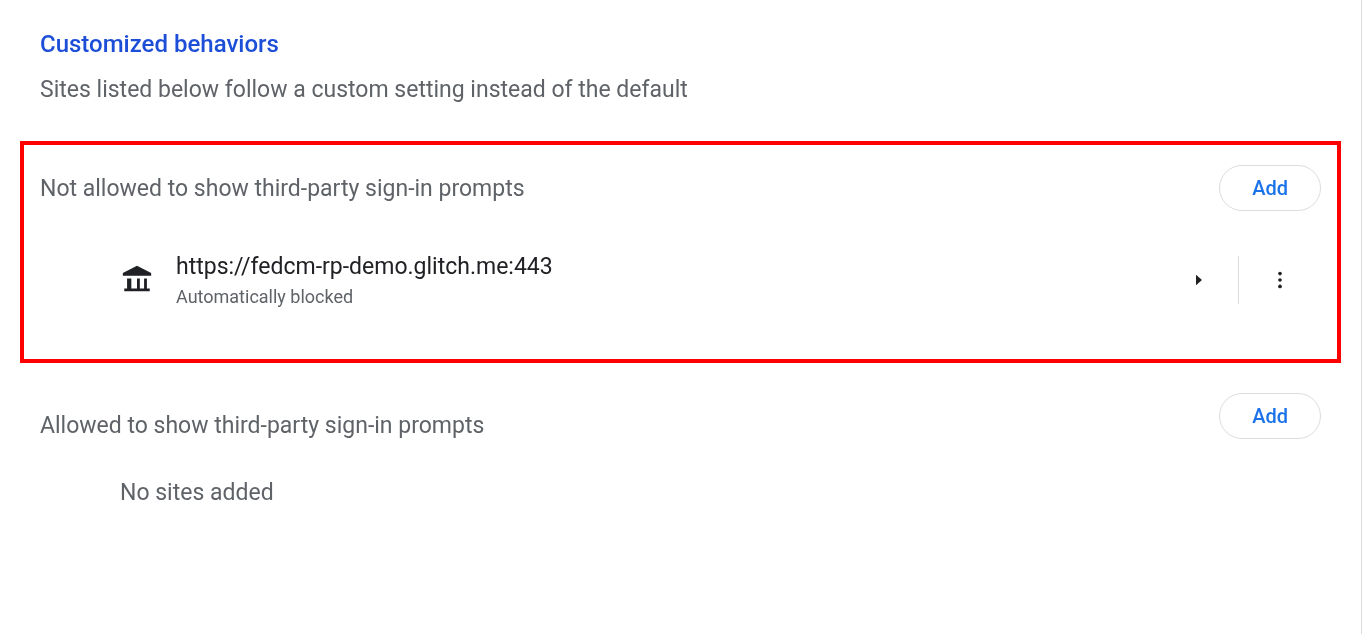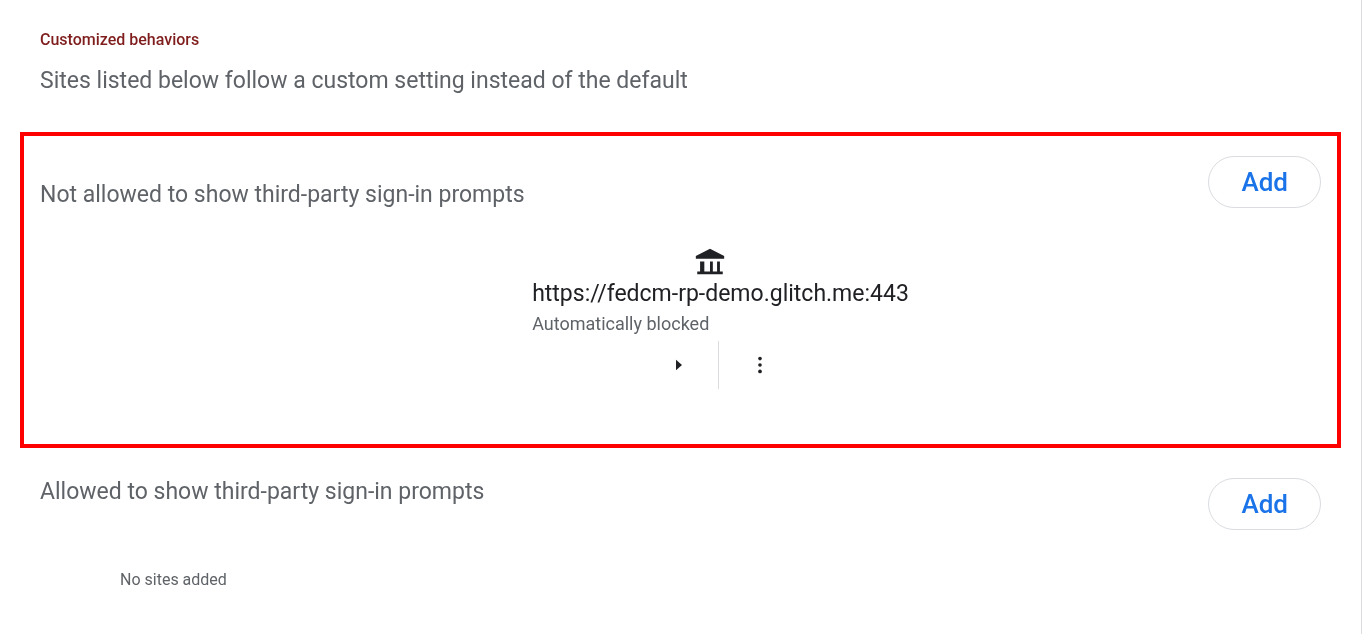--- a/index.html
+++ b/index.html
@@ -13,63 +13,62 @@
       width: 1362px;
       height: 634px;
       position: relative;
     }
     .container {
       padding: 30px 40px 20px 40px;
       border-right: 1px solid #dadce0;
       height: 100%;
     }
     .section-title {
-      font-size: 16px;
+      font-size: 24px;
       font-weight: 500;
-      color: #7f1d1d;
+      color: #1d4ed8;
       margin-bottom: 18px;
     }
     .section-desc {
       font-size: 23px;
       color: #5f6368;
       margin-bottom: 38px;
     }
     .highlight-box {
       border: 4px solid #ff0000;
       padding: 20px 16px 40px 16px;
       margin-left: -20px;
       margin-right: -20px;
       margin-bottom: 20px;
     }
     .list-header {
       display: flex;
-      align-items: flex-end;
+      align-items: center;
       justify-content: space-between;
       margin-bottom: 30px;
     }
     .list-header-title {
       font-size: 23px;
       color: #5f6368;
     }
     .add-button {
       background: #fff;
       border: 1px solid #dadce0;
       color: #1a73e8;
-      font-size: 26px;
+      font-size: 20px;
       font-weight: 500;
       padding: 10px 32px;
       border-radius: 50px;
       cursor: pointer;
       font-family: inherit;
     }
     .site-row {
       display: flex;
       align-items: center;
       padding: 8px 0 8px 80px;
-      flex-direction: column;
     }
     .site-icon {
       width: 34px;
       height: 34px;
       margin-right: 22px;
       flex-shrink: 0;
       display: flex;
       align-items: center;
       justify-content: center;
     }
@@ -111,27 +110,27 @@
       padding: 20px 30px;
       display: flex;
       align-items: center;
       justify-content: center;
     }
     .allowed-section {
       padding: 10px 0 0 0;
     }
     .allowed-header {
       display: flex;
-      align-items: flex-start;
+      align-items: flex-end;
       justify-content: space-between;
       margin-bottom: 40px;
       gap: 40px;
     }
     .empty-text {
-      font-size: 16px;
+      font-size: 23px;
       color: #5f6368;
       padding-left: 80px;
     }
   </style>
 </head>
 <body>
 
 <div class="container">
 
   <h2 class="section-title">Customized behaviors</h2>

